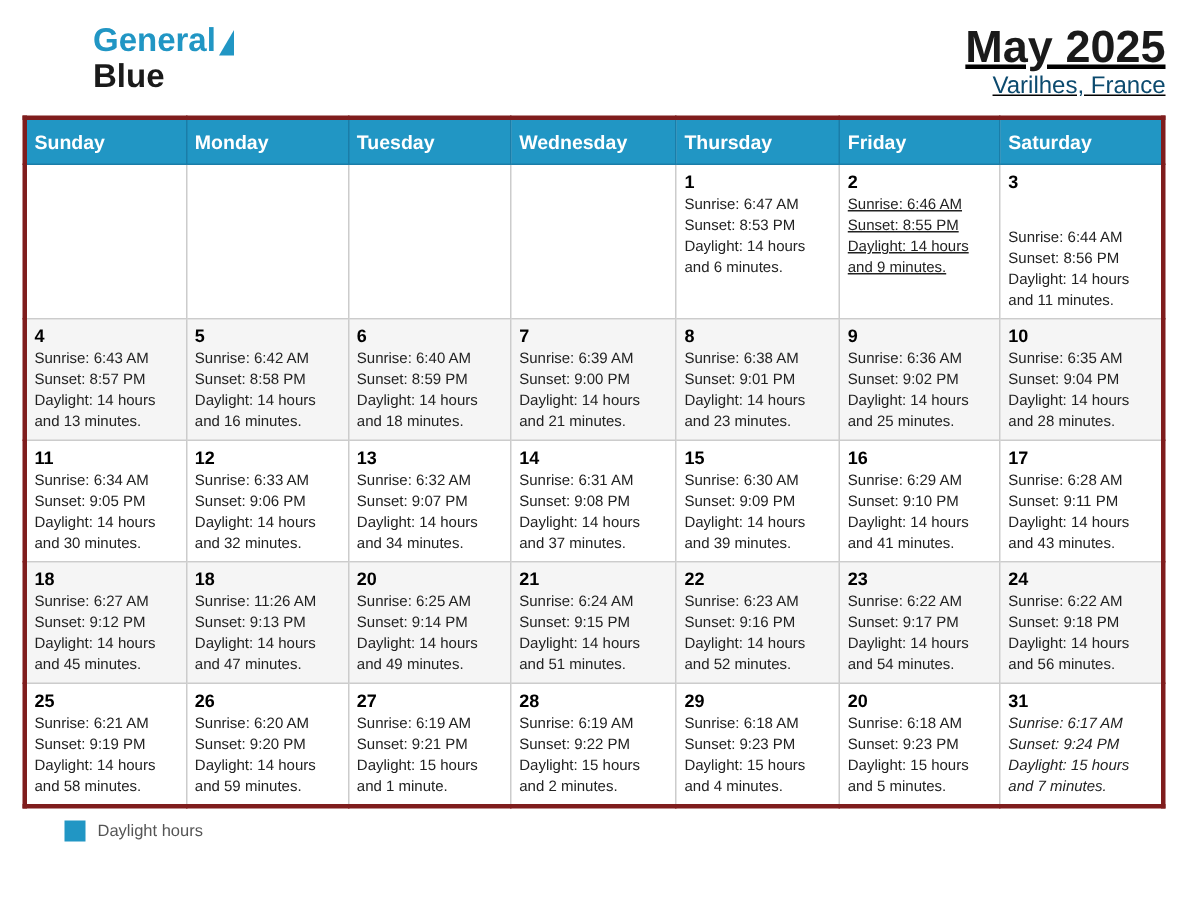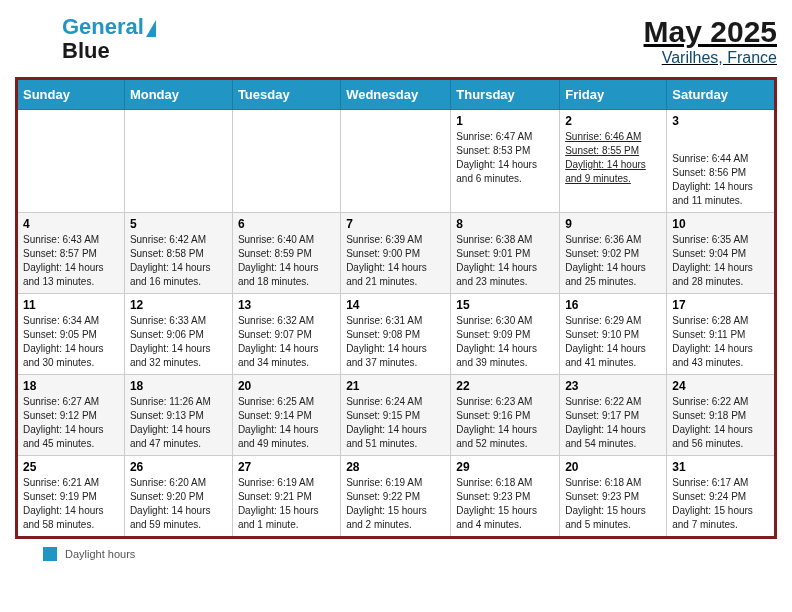--- a/index.html
+++ b/index.html
@@ -325,21 +325,21 @@
 Daylight: 15 hours and 4 minutes.</div>
         </td>
         <td>
           <span class="day-number">20</span>
           <div class="day-info" style="white-space: pre-line;">Sunrise: 6:18 AM
 Sunset: 9:23 PM
 Daylight: 15 hours and 5 minutes.</div>
         </td>
         <td>
           <span class="day-number">31</span>
-          <div class="day-info" style="white-space: pre-line;">Sunrise: 6:17 AM
+          <div class="day-info" style="white-space: pre-line; font-style: italic;">Sunrise: 6:17 AM
 Sunset: 9:24 PM
 Daylight: 15 hours and 7 minutes.</div>
         </td>
       </tr>
     </tbody>
 </table>
 
 <div class="footer">
   <div class="footer-bar">
     <div class="daylight-box"></div>

